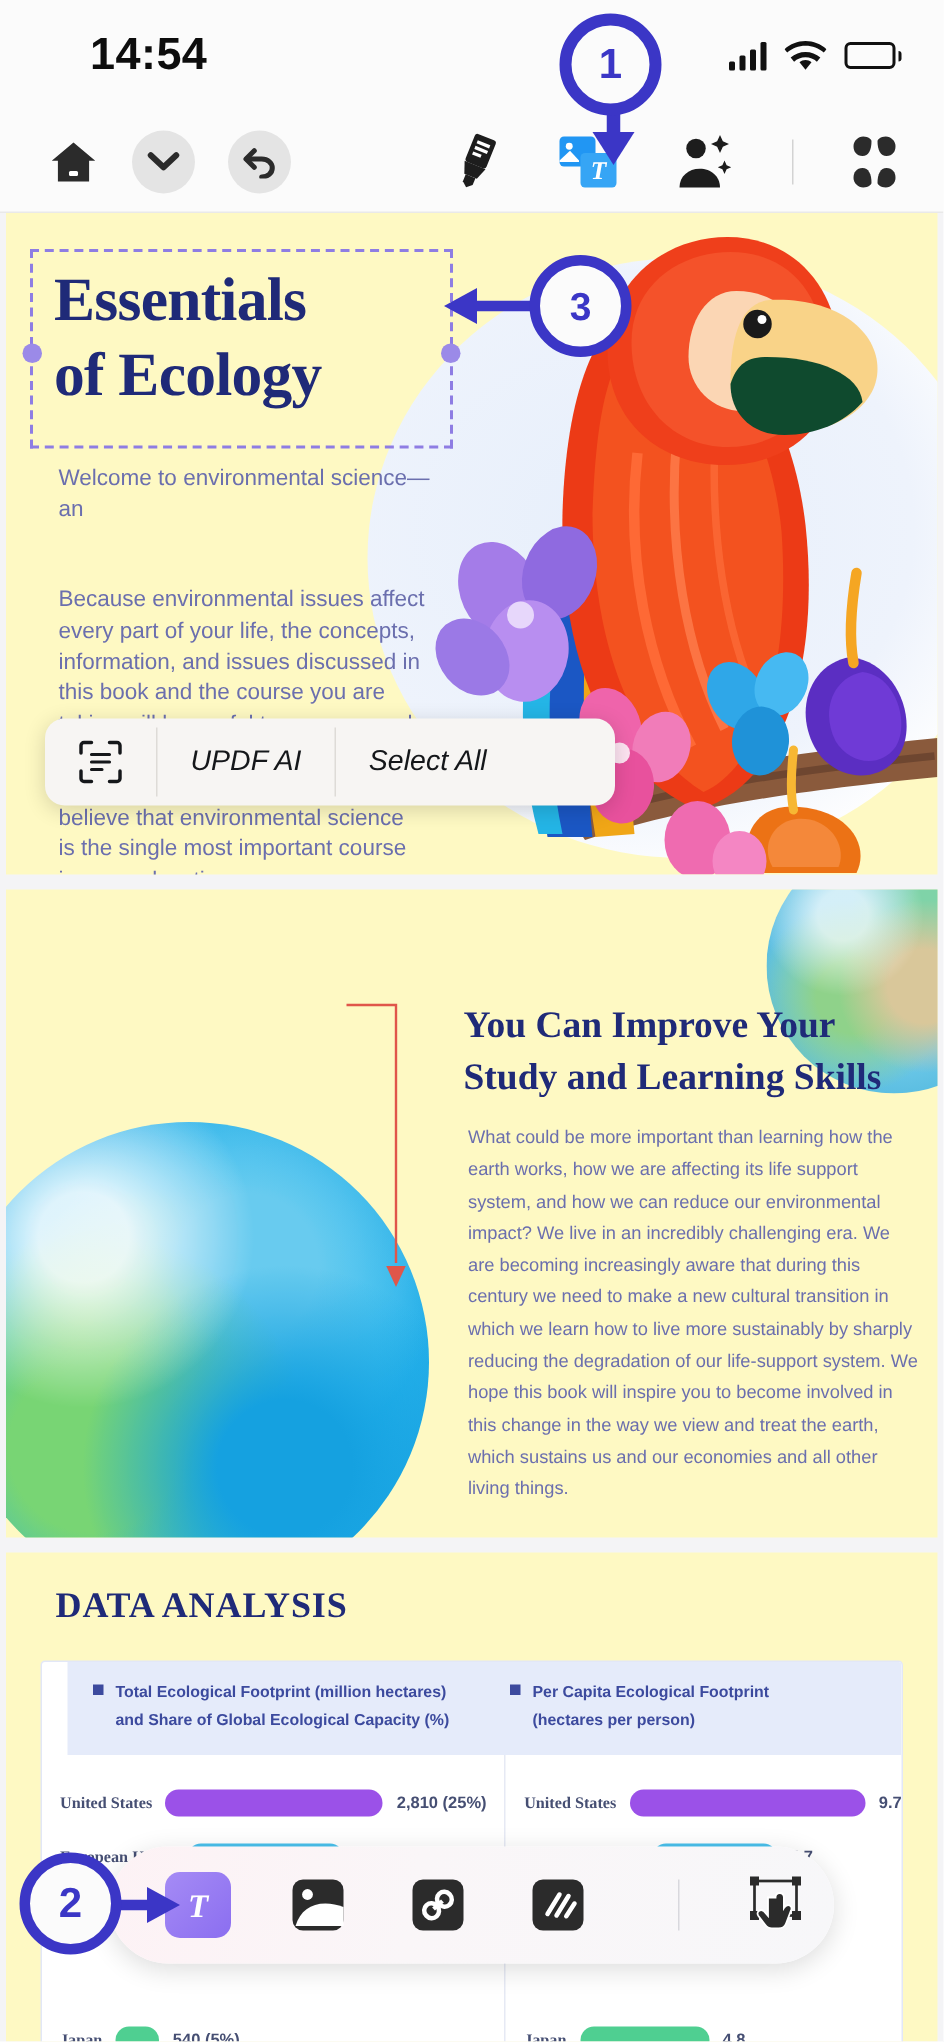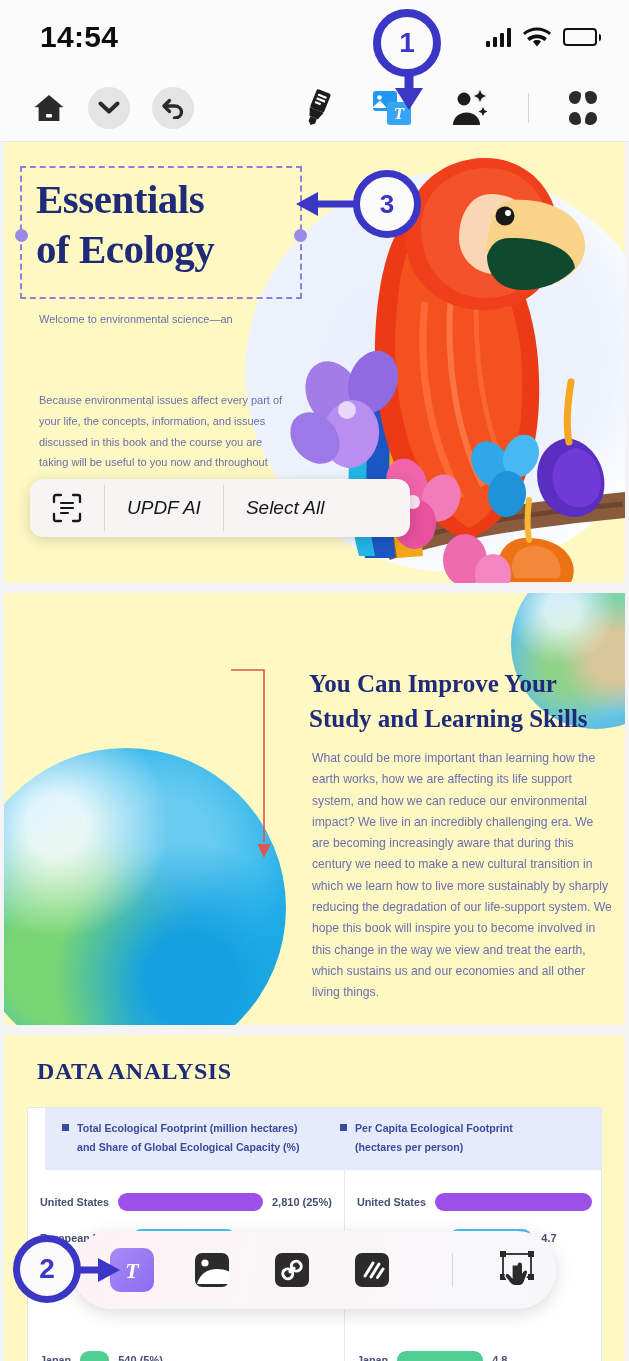--- a/index.html
+++ b/index.html
@@ -10,21 +10,21 @@
     background: #ffffff;
     overflow: hidden;
   }
   #app { position: relative; width: 629px; height: 1361px; background: #fbfbfb; }
 
   
   .statusbar {
     position: absolute; top: 0; left: 0; width: 629px; height: 74px;
     background: #fbfbfb;
     display: flex; align-items: center; justify-content: space-between;
-    padding: 0 28px 0 40px;
+    padding: 0 28px 0 60px;
   }
   .clock { font-size: 30px; font-weight: 600; color: #0d0d0d; letter-spacing: .3px; }
   .status-icons { display: flex; align-items: center; gap: 12px; }
   .sig { display: flex; align-items: flex-end; gap: 2.5px; height: 19px; }
   .sig i { display: block; width: 4.5px; background: #111; border-radius: 1px; }
   .sig i:nth-child(1) { height: 6px; }
   .sig i:nth-child(2) { height: 10px; }
   .sig i:nth-child(3) { height: 14px; }
   .sig i:nth-child(4) { height: 19px; }
   .batt { display: flex; align-items: center; }
@@ -68,21 +68,21 @@
   .sel-h { position: absolute; width: 13px; height: 13px; border-radius: 50%; background: #9b8ae8; }
   .sel-h.l { left: -7px; top: 61px; }
   .sel-h.r { right: -7px; top: 61px; }
   .title-txt {
     position: absolute; left: 32px; top: 32px; width: 270px;
     font-family: "Liberation Serif", serif; font-weight: 700;
     font-size: 41px; line-height: 50px; color: #1f2a78; letter-spacing: -.5px;
   }
   .body-txt {
     position: absolute; font-family: "Liberation Sans", sans-serif;
-    font-size: 11px; line-height: 20.8px; color: #6b6fae;
+    font-size: 15px; line-height: 20.8px; color: #6b6fae;
   }
   .p1-intro { left: 35px; top: 167px; width: 260px; }
   .p1-para  { left: 35px; top: 248px; width: 245px; }
 
   
   .parrot-wrap { position: absolute; right: 0; top: 0; width: 370px; height: 441px; }
 
   
   .sel-toolbar {
     position: absolute; left: 26px; top: 337px; width: 380px; height: 58px;
@@ -143,21 +143,21 @@
     border: 1px solid #e2e7f7; border-radius: 3px; background: #fff; overflow: hidden;
   }
   .da-head { display: flex; background: #e5ebfa; height: 62px; margin-left: 17px; }
   .da-head > div { flex: 1; padding: 11px 0 0 17px; }
   .da-htxt { font-size: 10.6px; line-height: 19px; color: #3c4a9e; font-weight: 600; }
   .da-bullet { display: inline-block; width: 7px; height: 7px; background: #3c4a9e; margin-right: 8px; vertical-align: 1px; }
   .da-cols { display: flex; height: 206px; }
   .da-col { flex: 1; padding: 14px 12px 0 12px; }
   .da-col.left { border-right: 1px solid #e6e9f4; }
   .da-row { display: flex; align-items: center; height: 36px; }
-  .da-lbl { font-size: 10.8px; color: #464f73; font-weight: 600; white-space: nowrap; }
+  .da-lbl { font-size: 10.8px; color: #464f73; font-weight: 600; white-space: nowrap; font-family: Liberation Serif, serif; }
   .da-bar { height: 18px; border-radius: 9px; margin: 0 9px; }
   .da-val { font-size: 11px; color: #464f73; font-weight: 600; white-space: nowrap; }
 
   
   .bottombar {
     position: absolute; left: 73px; top: 1231px; width: 483px; height: 78px;
     background: linear-gradient(100deg, #fdf2f5 0%, #faf6f8 42%, #f7f7f9 100%);
     border-radius: 39px; box-shadow: 0 4px 18px rgba(0,0,0,.14);
     display: flex; align-items: center; z-index: 40;
   }

